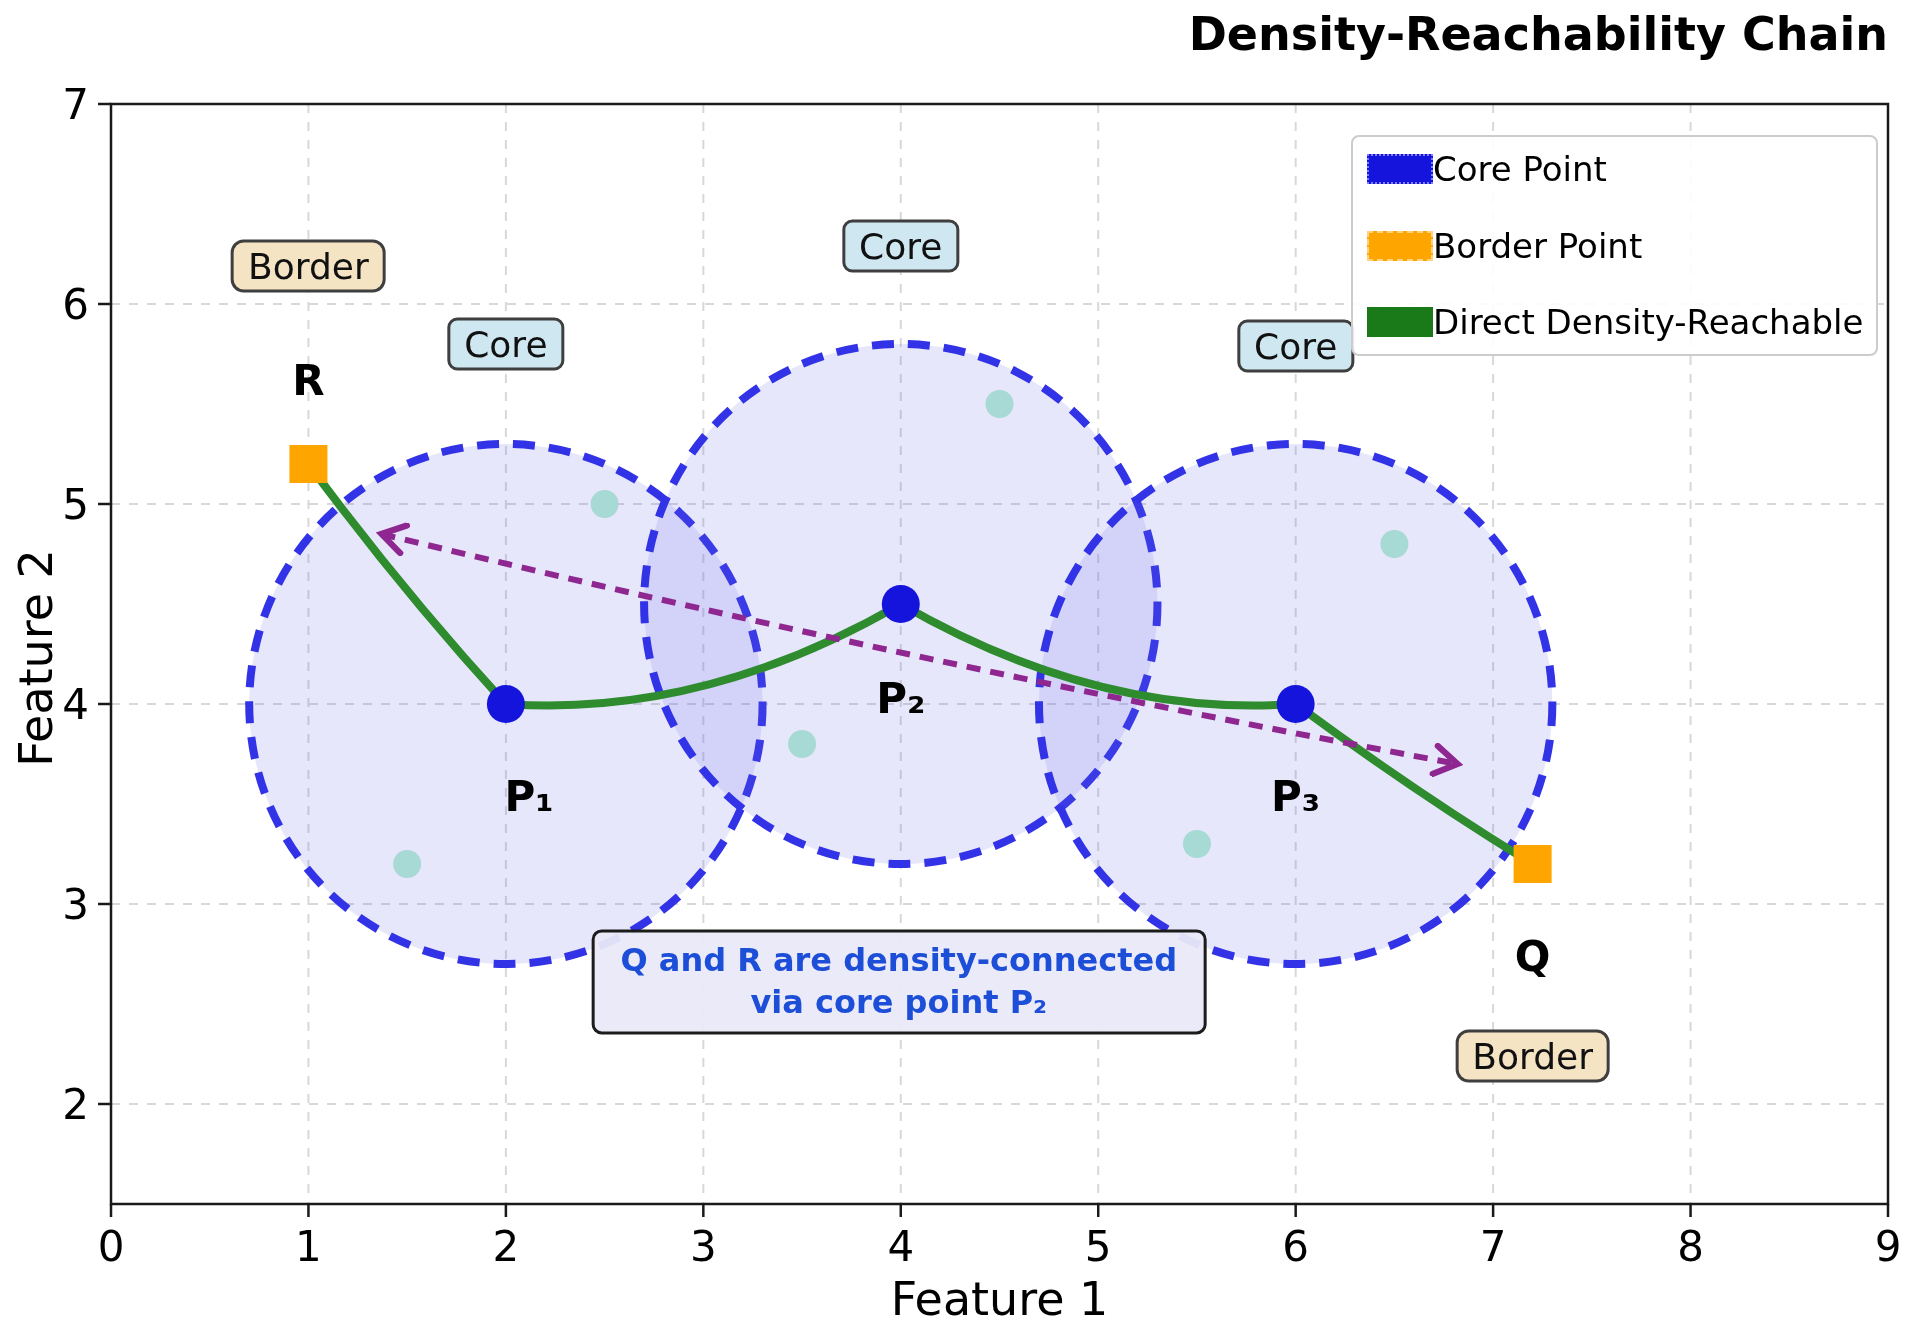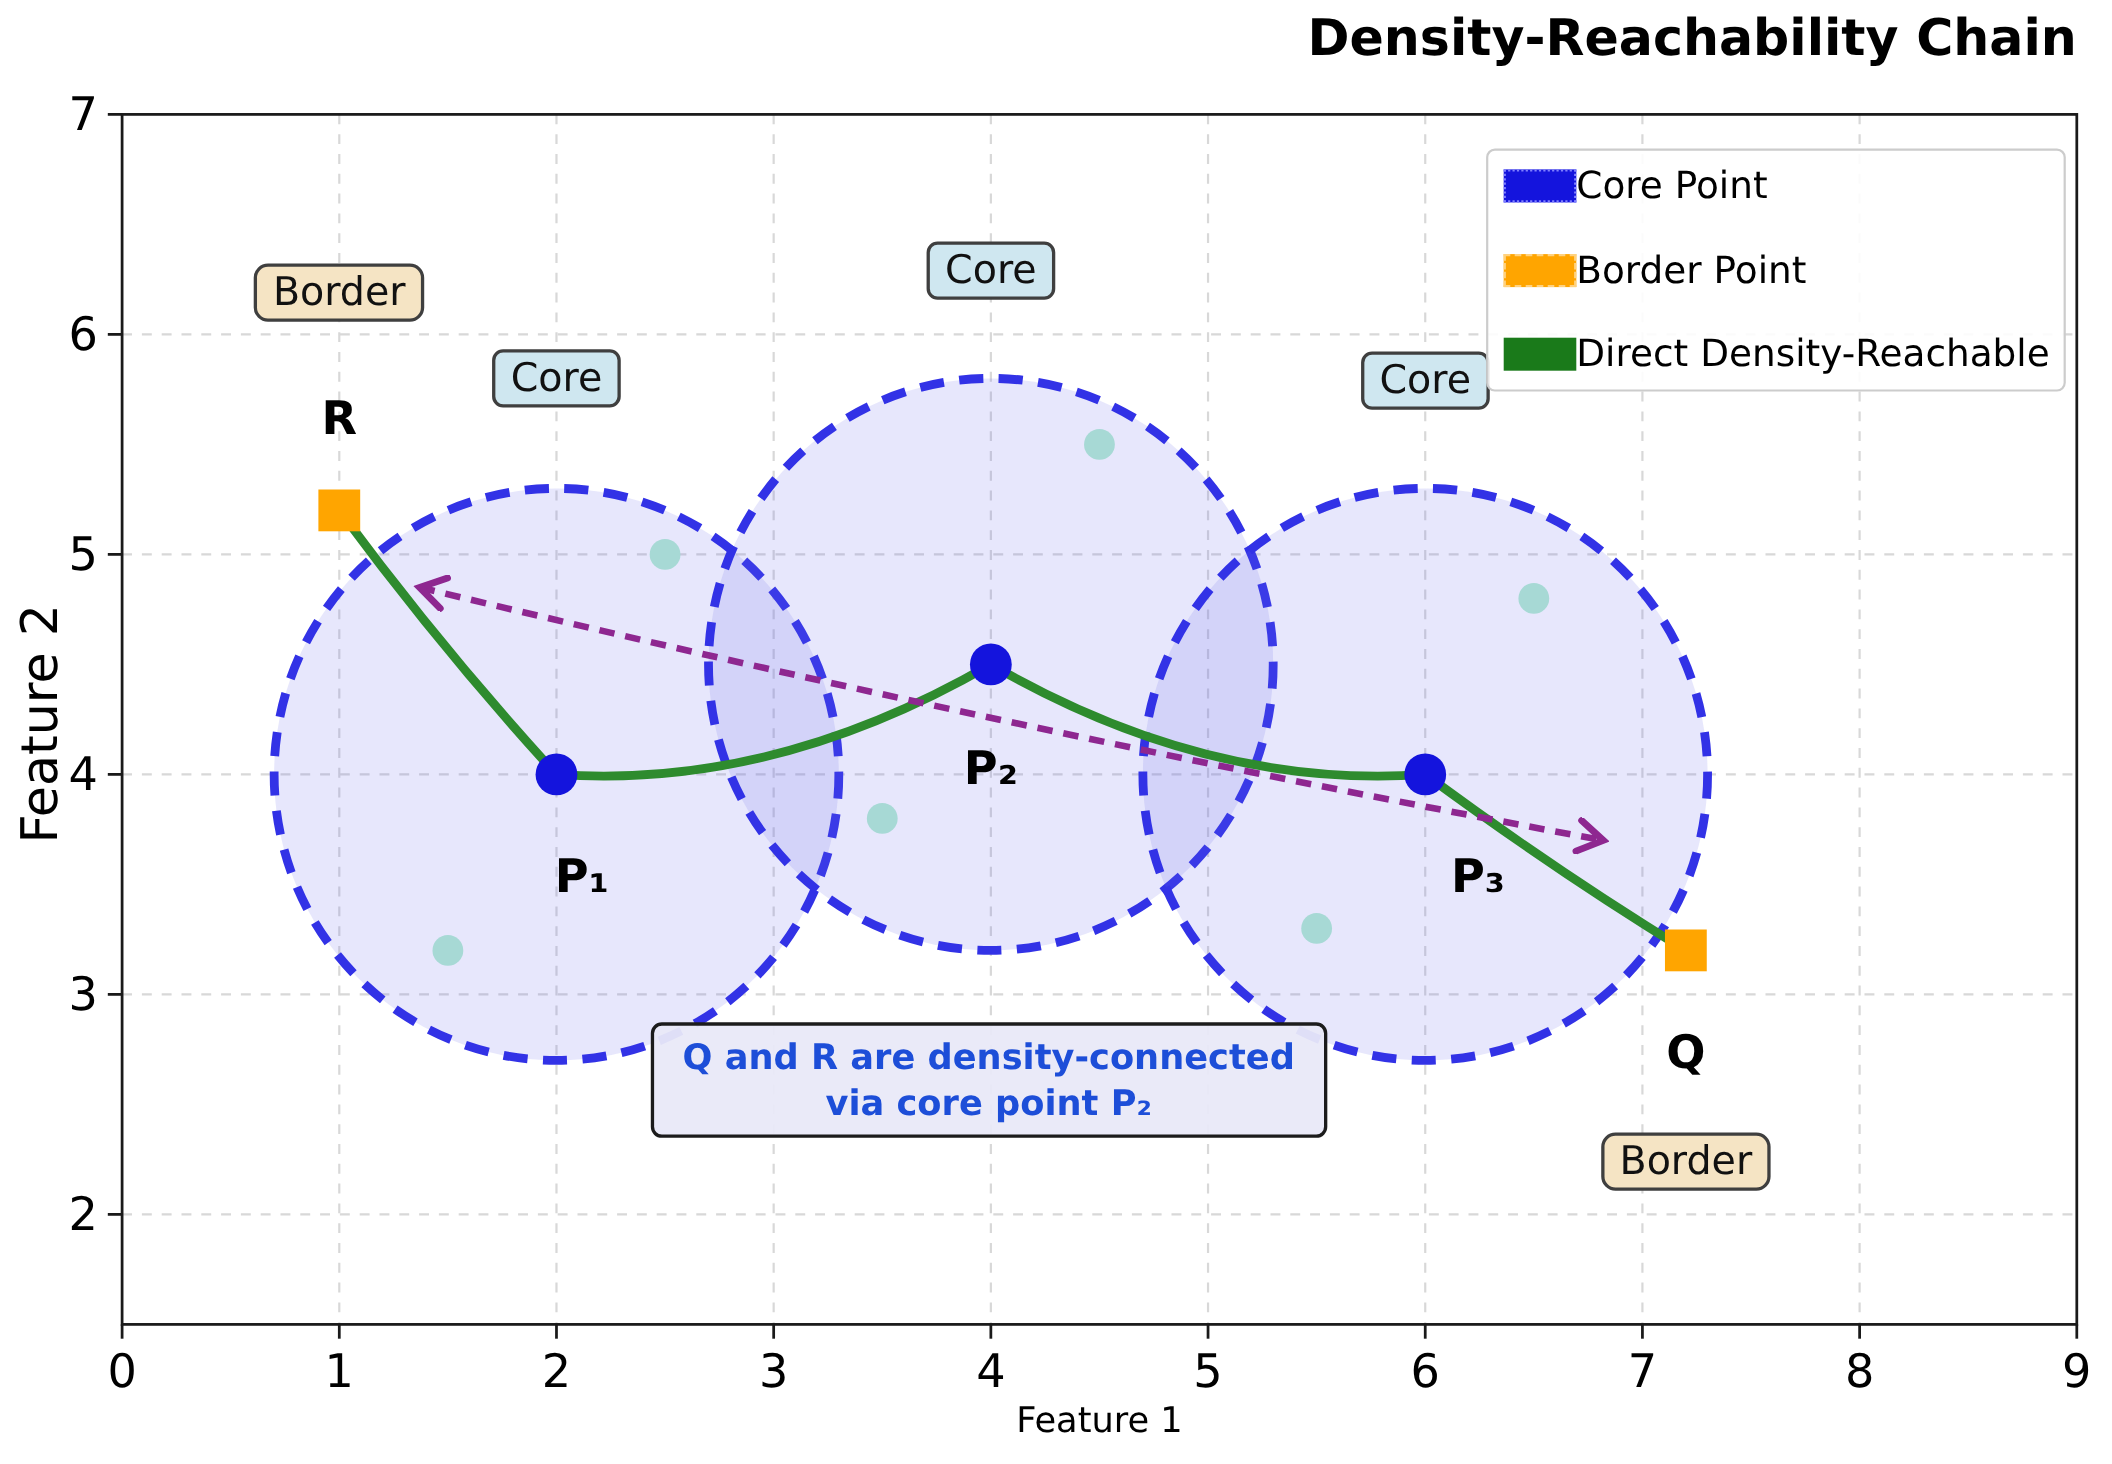--- a/index.html
+++ b/index.html
@@ -6,21 +6,21 @@
   #figure {
     position:relative; width:1920px; height:1331px; background:#ffffff;
     font-family:"DejaVu Sans", sans-serif; overflow:hidden;
   }
   .abs { position:absolute; }
   #plot-svg { position:absolute; left:0; top:0; }
   #title-block { position:absolute; left:111px; top:8px; width:1777px; text-align:right; color:#000; }
   #title-line1 { font-size:46px; font-weight:bold; line-height:52px; }
   #title-line2 { font-size:46px; font-weight:bold; line-height:52px; }
   #xlabel { position:absolute; left:111px; top:1272px; width:1777px; text-align:center;
-            font-size:32px; color:#000; }
+            font-size:46px; color:#000; }
   #ylabel { position:absolute; left:-284px; top:631px; width:640px; text-align:center;
             font-size:46px; color:#000; transform:rotate(-90deg); }
   .tick-label-x { position:absolute; transform:translate(-50%,0); font-size:42px; color:#000; }
   .tick-label-y { position:absolute; transform:translate(-100%,-50%); font-size:42px; color:#000; }
   .point-label { position:absolute; transform:translate(-50%,-50%); font-size:42px;
                  font-weight:bold; color:#000; white-space:nowrap; }
   .tag-label { position:absolute; transform:translate(-50%,-50%); font-size:36px; color:#111;
                border:3px solid #3f3f3f; border-radius:10px; padding:3px 14px; white-space:nowrap; }
   .tag-core   { background:#cfe7f0; }
   .tag-border { background:#f5e4c4;border-radius:13px; }
@@ -122,21 +122,21 @@
       <div class="tick-label-x" style="left: 1888px; top: 1222px;">9</div>
       <div class="tick-label-y" style="left: 89px; top: 1104px;">2</div>
       <div class="tick-label-y" style="left: 89px; top: 904px;">3</div>
       <div class="tick-label-y" style="left: 89px; top: 704px;">4</div>
       <div class="tick-label-y" style="left: 89px; top: 504px;">5</div>
       <div class="tick-label-y" style="left: 89px; top: 304px;">6</div>
       <div class="tick-label-y" style="left: 89px; top: 104px;">7</div>
       <div class="point-label" style="left: 308.444px; top: 380px;">R</div>
       <div class="point-label" style="left: 496px; top: 796px; margin-left: 33px;">P₁</div>
       <div class="point-label" style="left: 900.778px; top: 698px;">P₂</div>
-      <div class="point-label" style="left: 1295.67px; top: 796px; margin-left: 48px;">P₃</div>
+      <div class="point-label" style="left: 1295.67px; top: 796px;">P₃</div>
       <div class="point-label" style="left: 1532.6px; top: 956px;">Q</div>
       <div class="tag-label tag-border" style="left: 308.444px; top: 266px;">Border</div>
       <div class="tag-label tag-core" style="left: 505.889px; top: 344px;">Core</div>
       <div class="tag-label tag-core" style="left: 900.778px; top: 246px;">Core</div>
       <div class="tag-label tag-core" style="left: 1295.67px; top: 346px;">Core</div>
       <div class="tag-label tag-border" style="left: 1532.6px; top: 1056px;">Border</div>
     </div>
 
   <div id="annotation-box" style="left: 898.803px; top: 982px; color: #1d4ed8;">Q and R are density-connected
 via core point P₂</div>

